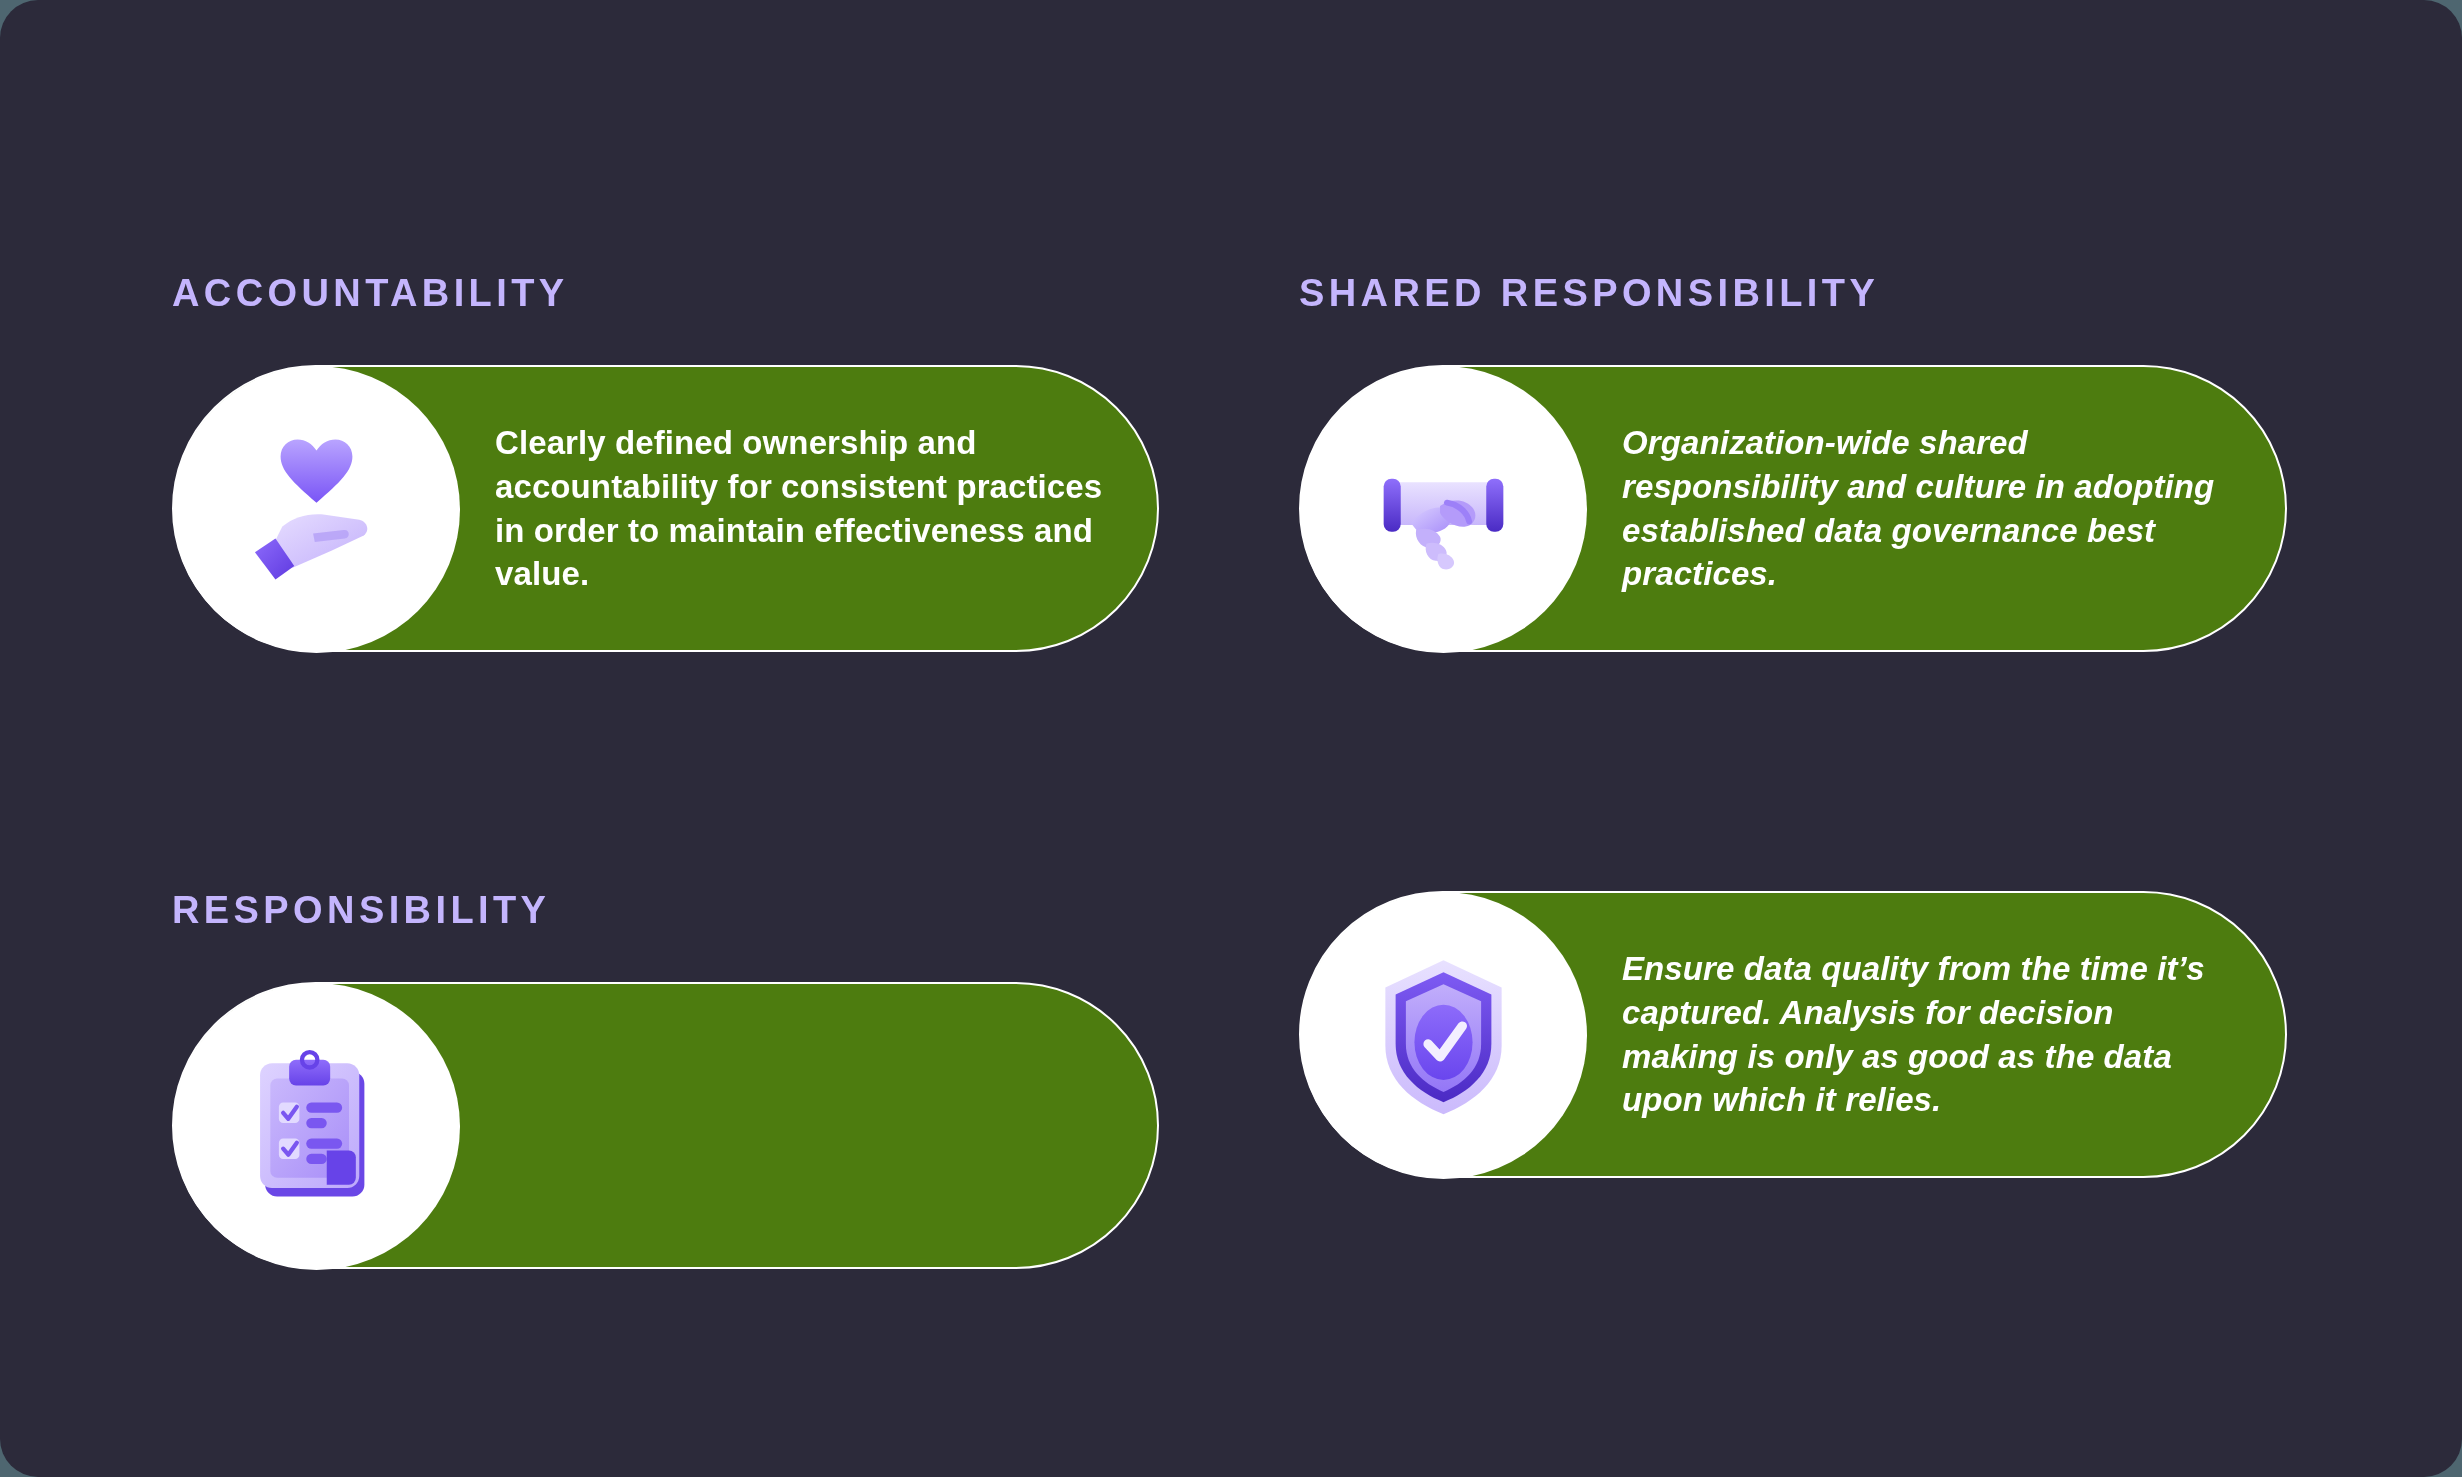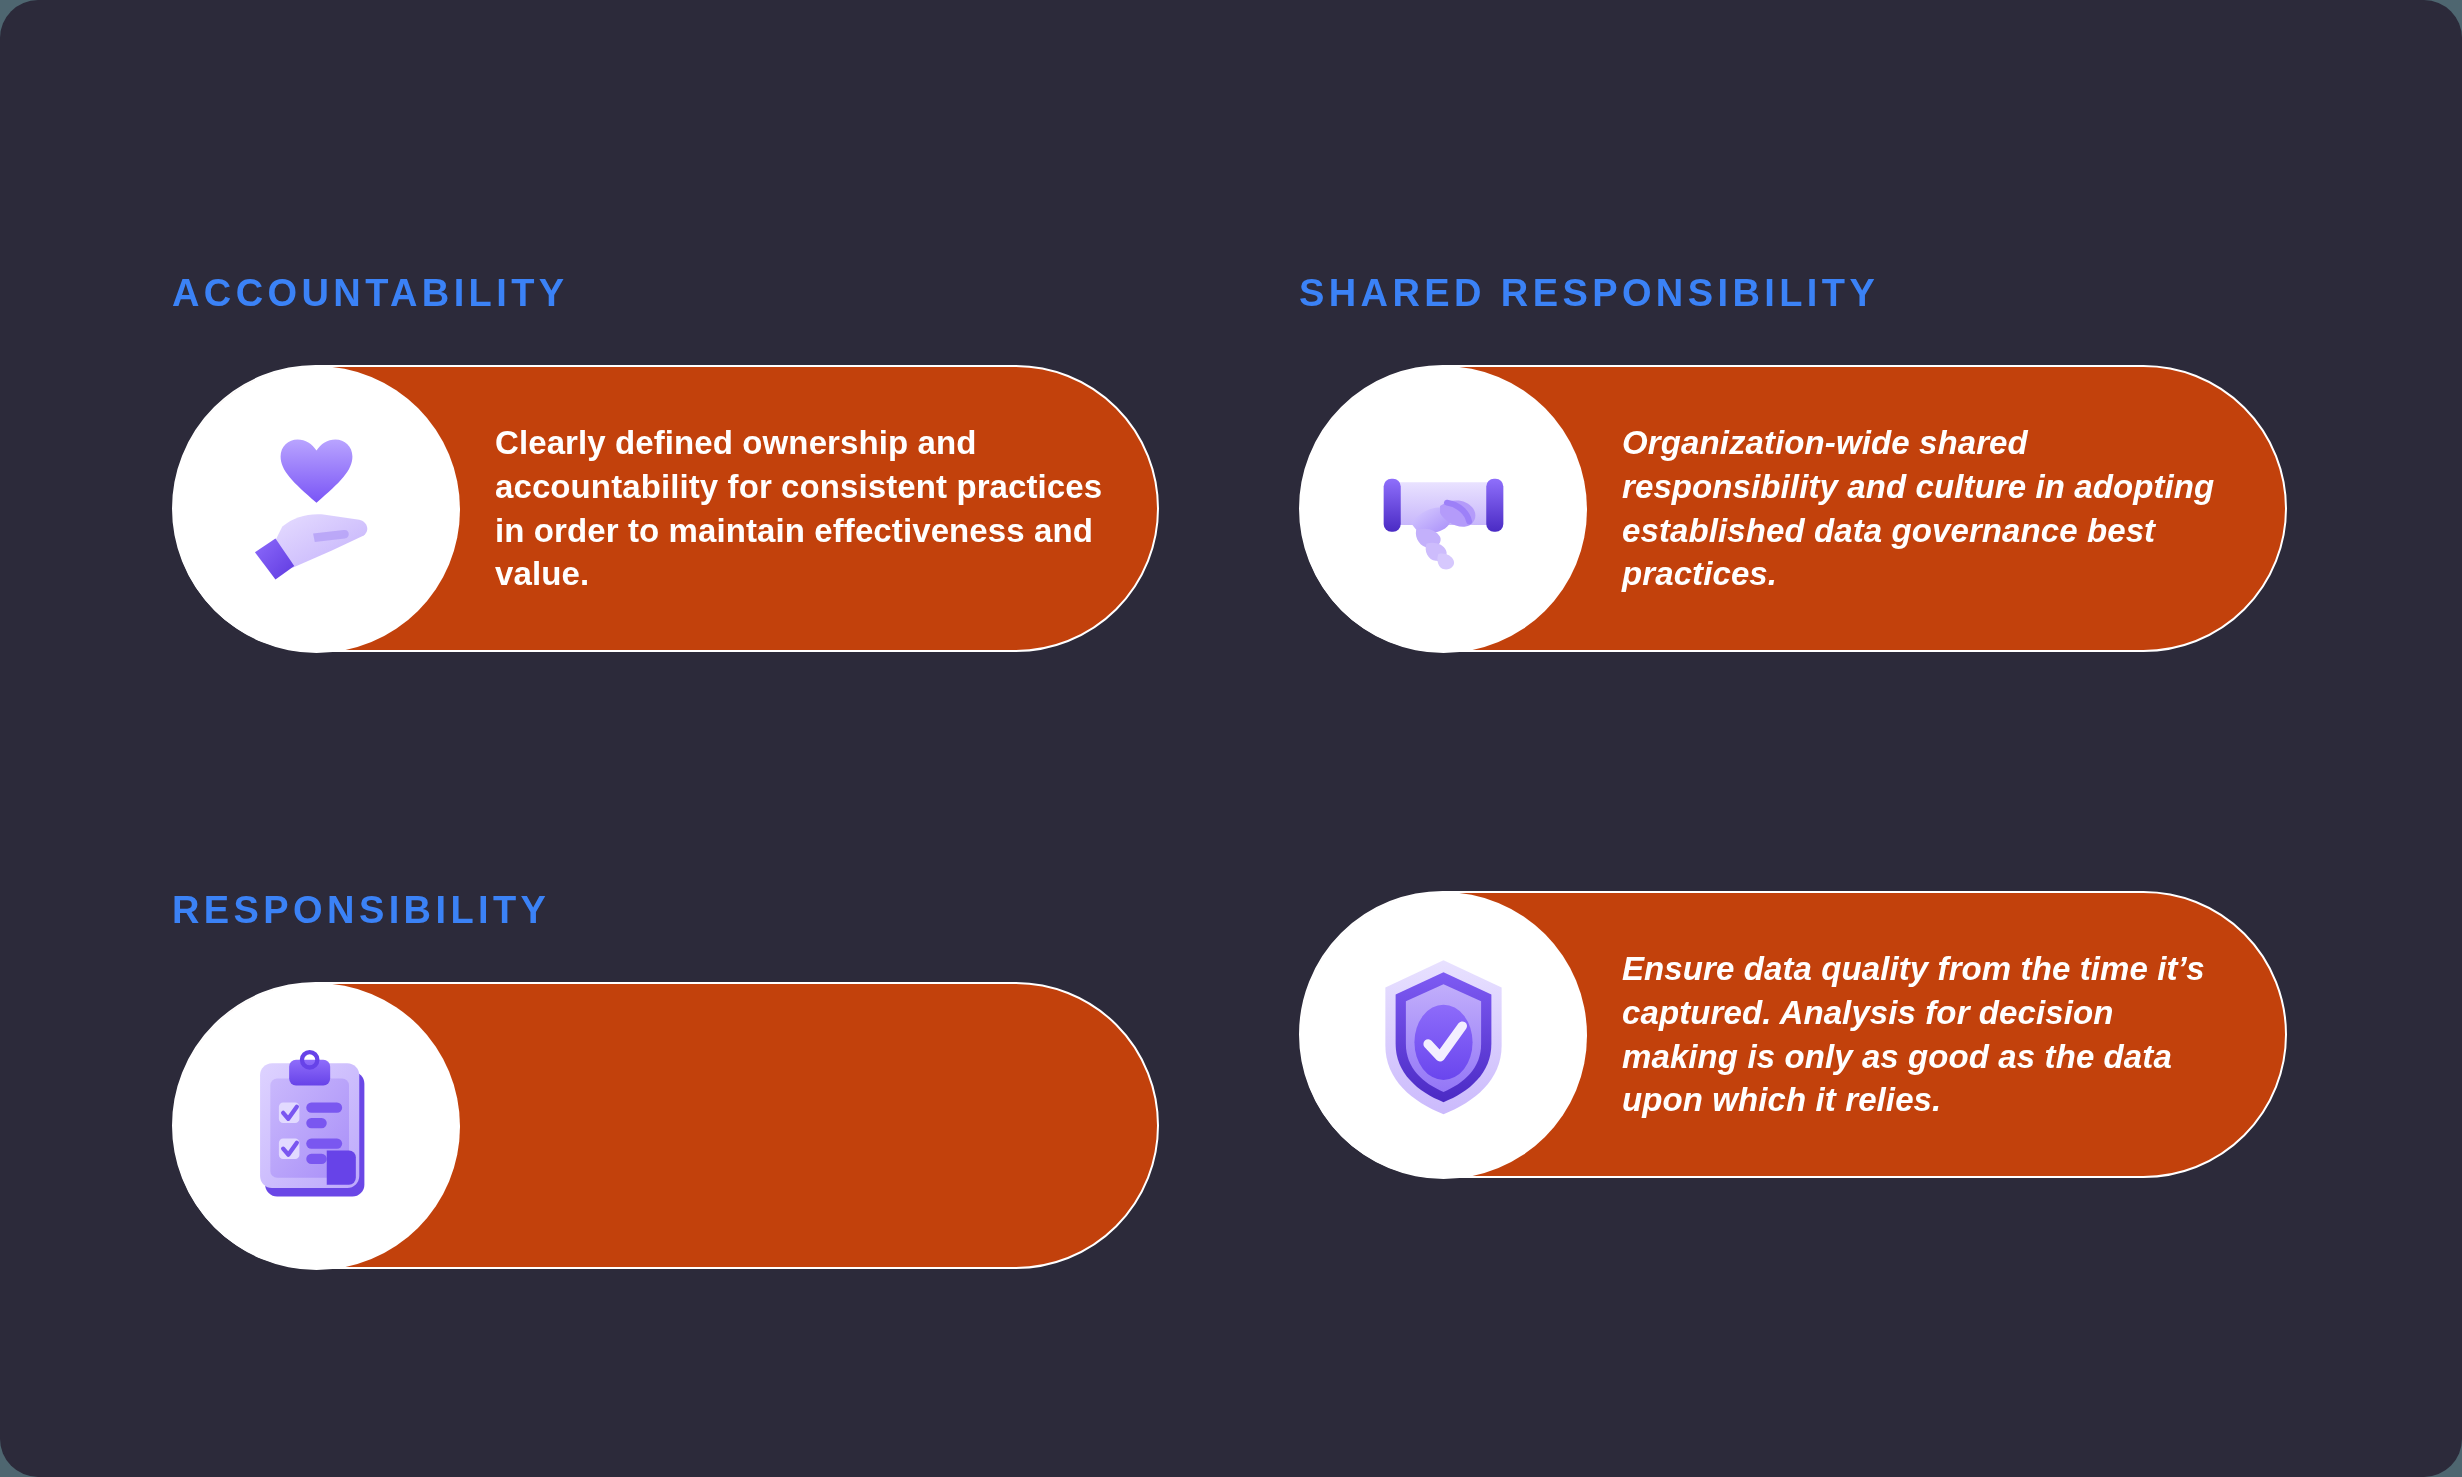--- a/index.html
+++ b/index.html
@@ -20,34 +20,34 @@
     left:172px;top:274px;
     width:2120px;
     display:grid;
     grid-template-columns:1127px 992px;
     grid-template-rows:auto auto;
     row-gap:239px;
     column-gap:0px;
   }
   .cell{position:relative;}
   .card-title{
-    color:#3b82f6;
+    color:#c4b5fd;
     font-size:38px;
     font-weight:bold;
     letter-spacing:4.4px;
     line-height:1;
     margin:0 0 53px 0;
     white-space:nowrap;
     font-family:"Liberation Sans", sans-serif;
   }
   .pill{
     position:relative;
     height:287px;
     border-radius:144px;
-    background:#c2410c;
+    background:#4d7c0f;
     border:2.1px solid #ffffff;
     box-sizing:border-box;
     display:flex;
     align-items:center;
   }
   .pill.w-left{width:987px;}
   .pill.w-right{width:988px;font-style:italic;}
   .icon-circle{
     position:absolute;
     left:-1.4px;top:-1.4px;

